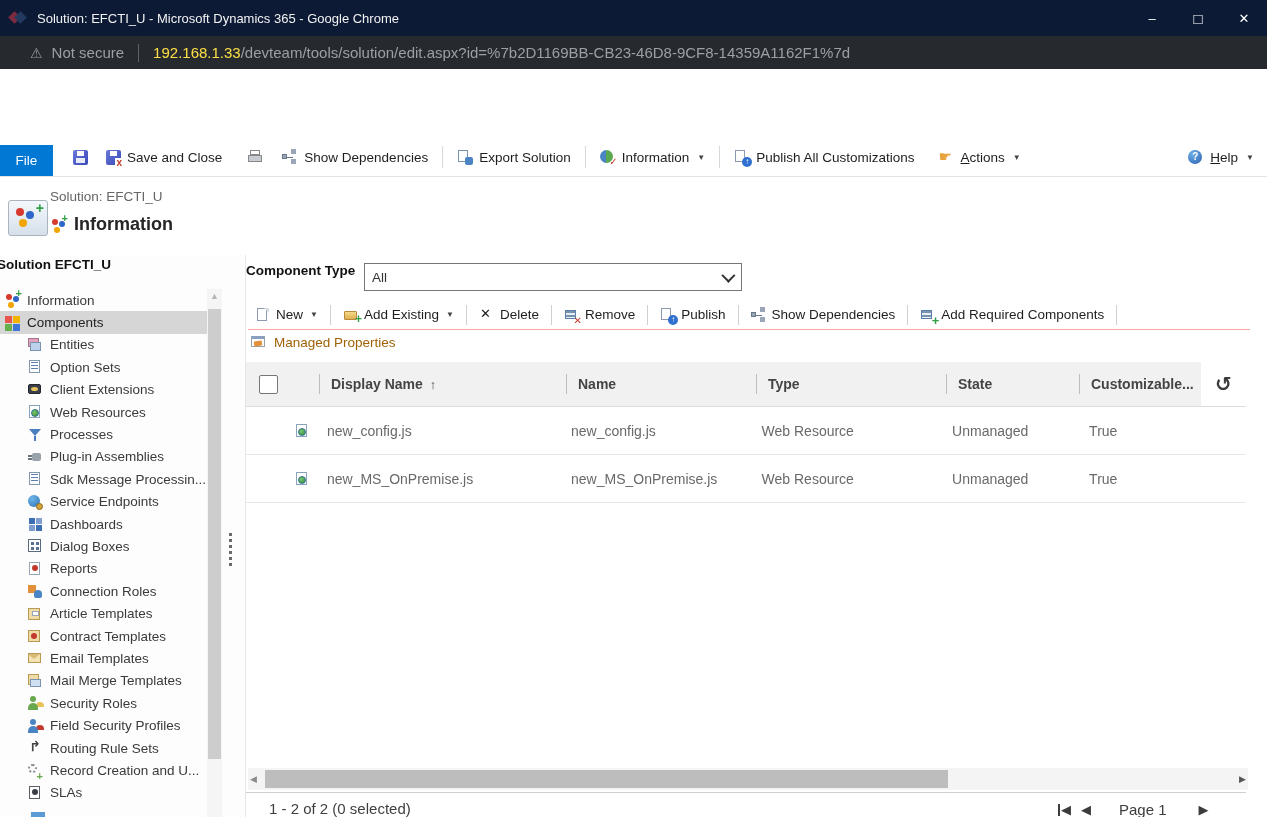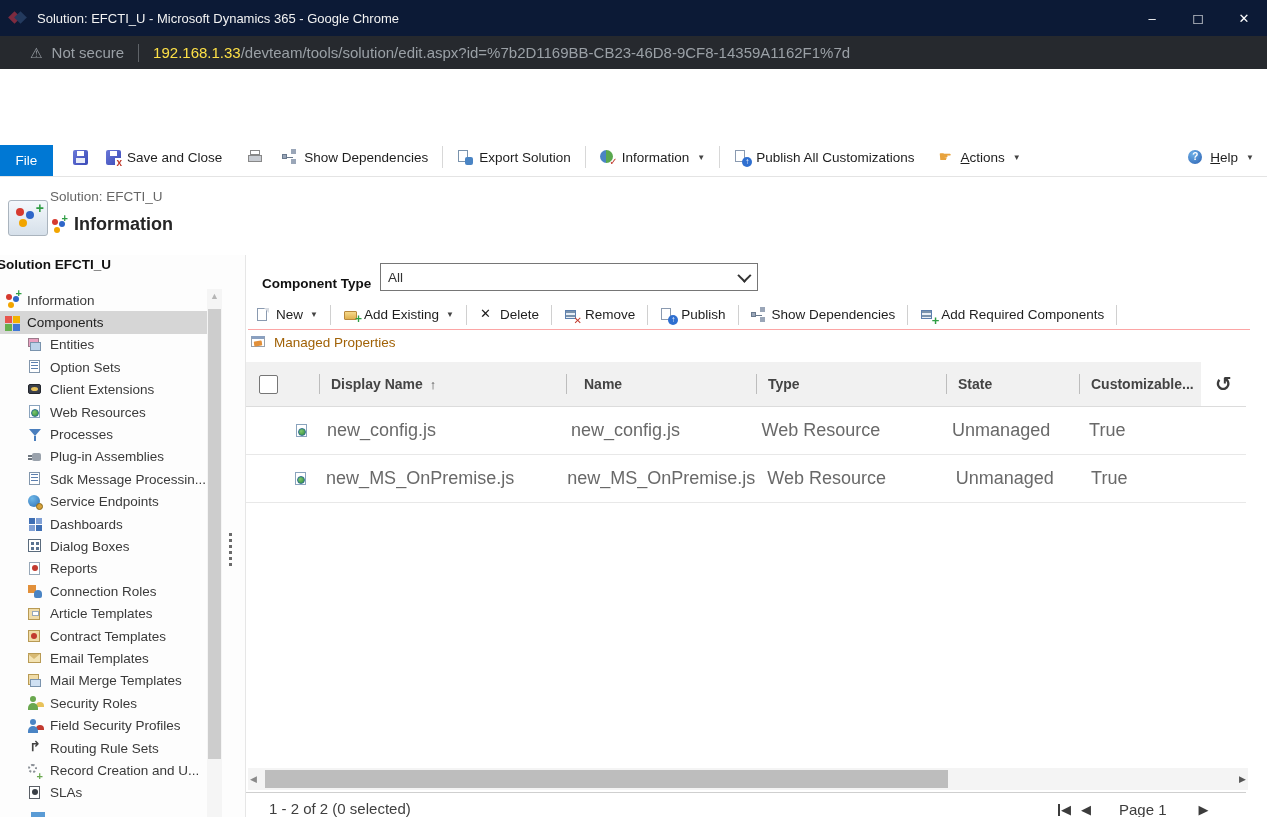--- a/index.html
+++ b/index.html
@@ -136,21 +136,21 @@
   .ic-personb::before{width:6px;height:6px;border-radius:50%;background:#4a84c4;left:3px;top:1px;}
   .ic-personb::after{width:10px;height:7px;border-radius:5px 5px 0 0;background:#4a84c4;left:1px;top:8px;
        box-shadow:7px -2px 0 -1px #c23a2f;}
   .ic-route::before{content:"↱";color:#444;font-size:14px;font-weight:700;left:2px;top:-2px;}
   .ic-gearplus::before{width:9px;height:9px;border-radius:50%;border:2px dotted #8a8f96;left:1px;top:2px;}
   .ic-gearplus::after{content:"+";color:#6aa84f;font-weight:800;font-size:11px;right:0;bottom:-4px;}
   .ic-sla::before{width:11px;height:13px;border:1px solid #5a5f66;background:#fff;left:2px;top:1px;}
   .ic-sla::after{width:6px;height:6px;border-radius:50%;background:#3a3f46;left:5px;top:4px;}
   
   .main{position:absolute;left:245px;top:255px;width:1022px;height:562px;border-left:1px solid #e6e6e6;}
-  .ct-row{position:absolute;left:16px;top:8px;display:flex;align-items:flex-end;}
+  .ct-row{position:absolute;left:0;top:8px;display:flex;align-items:flex-start;}
   .ct-label{font-weight:700;font-size:13.5px;color:#111;width:118px;}
   .ct-select{width:360px;height:26px;border:1px solid #767676;background:#fff;display:flex;align-items:center;
        justify-content:space-between;padding:0 9px 0 7px;font-size:13.5px;color:#333;}
   .chev{width:8px;height:8px;border-right:2px solid #333;border-bottom:2px solid #333;
        transform:rotate(45deg) translateY(-2px);}
   .gtoolbar{position:absolute;left:2px;top:45px;width:1002px;height:29px;display:flex;align-items:center;
        border-bottom:1px solid #fca5a5;font-size:13.5px;color:#1e1e1e;}
   .tbtn{display:flex;align-items:center;gap:5px;padding:0 7px;white-space:nowrap;}
   .tsep{width:1px;height:20px;background:#d0d0d0;margin:0 5px;}
   .ic-new::before{width:10px;height:13px;background:#fff;border:1px solid #8a9ab0;left:2px;top:1px;}
@@ -168,26 +168,26 @@
   .ic-rowsplus::after{content:"+";color:#2f9e44;font-weight:800;font-size:13px;right:-3px;bottom:-5px;}
   .managed-row{position:absolute;left:4px;top:79px;display:flex;align-items:center;gap:8px;
        font-size:13.5px;color:#a16207;}
   .ic-managed::before{width:14px;height:11px;background:#fff;border:1px solid #98a0aa;border-top:3px solid #8aa0c0;left:1px;top:2px;}
   .ic-managed::after{width:8px;height:5px;background:#e2903a;border-radius:1px;left:4px;top:7px;transform:rotate(-8deg);}
   
   .grid{position:absolute;left:0;top:107px;width:1000px;}
   .gh{display:flex;align-items:center;height:44px;background:#f1f1f1;border-bottom:1px solid #dcdcdc;}
   .ghc{display:flex;align-items:center;height:100%;font-size:14px;font-weight:700;color:#444;}
   .colsep{width:1px;height:20px;background:#bdbdbd;margin-right:11px;flex:none;}
-  .c0{width:73px;} .c1{width:247px;} .c2{width:190px;gap:6px;} .c3{width:190px;} .c4{width:133px;} .c5{width:122px;} .c6{width:45px;}
+  .c0{width:73px;} .c1{width:247px;} .c2{width:190px;} .c3{width:190px;} .c4{width:133px;} .c5{width:122px;} .c6{width:45px;}
   .checkbox{width:17px;height:17px;border:1px solid #767676;border-radius:2px;background:#fff;margin-left:13px;}
   .sort{font-weight:400;margin-left:7px;color:#444;font-size:13px;}
   .refresh-cell{background:#fff;justify-content:center;}
   .refresh-glyph{font-size:20px;color:#3c3c3c;transform:scaleX(-1);}
-  .gr{display:flex;align-items:center;height:47px;border-bottom:1px solid #e8e8e8;font-size:18px;color:#696969;background:#fff;}
+  .gr{display:flex;align-items:center;height:47px;border-bottom:1px solid #e8e8e8;font-size:14px;color:#696969;background:#fff;}
   .grc{display:flex;align-items:center;height:100%;}
   .cell-pad{padding-left:12px;}
   .row-icon-cell{justify-content:flex-end;padding-right:5px;box-sizing:border-box;}
   
   .hscroll{position:absolute;left:2px;top:513px;width:1000px;height:22px;background:#f4f4f4;}
   .hs-left{position:absolute;left:2px;top:0;height:22px;display:flex;align-items:center;font-size:9px;color:#8a8a8a;}
   .hs-right{position:absolute;right:2px;top:0;height:22px;display:flex;align-items:center;font-size:9px;color:#555;}
   .hs-thumb{position:absolute;left:17px;top:2px;width:683px;height:18px;background:#bdbdbd;}
   
   .statusbar{position:absolute;left:0;top:537px;width:1000px;height:25px;border-top:1px solid #cfcfcf;}

